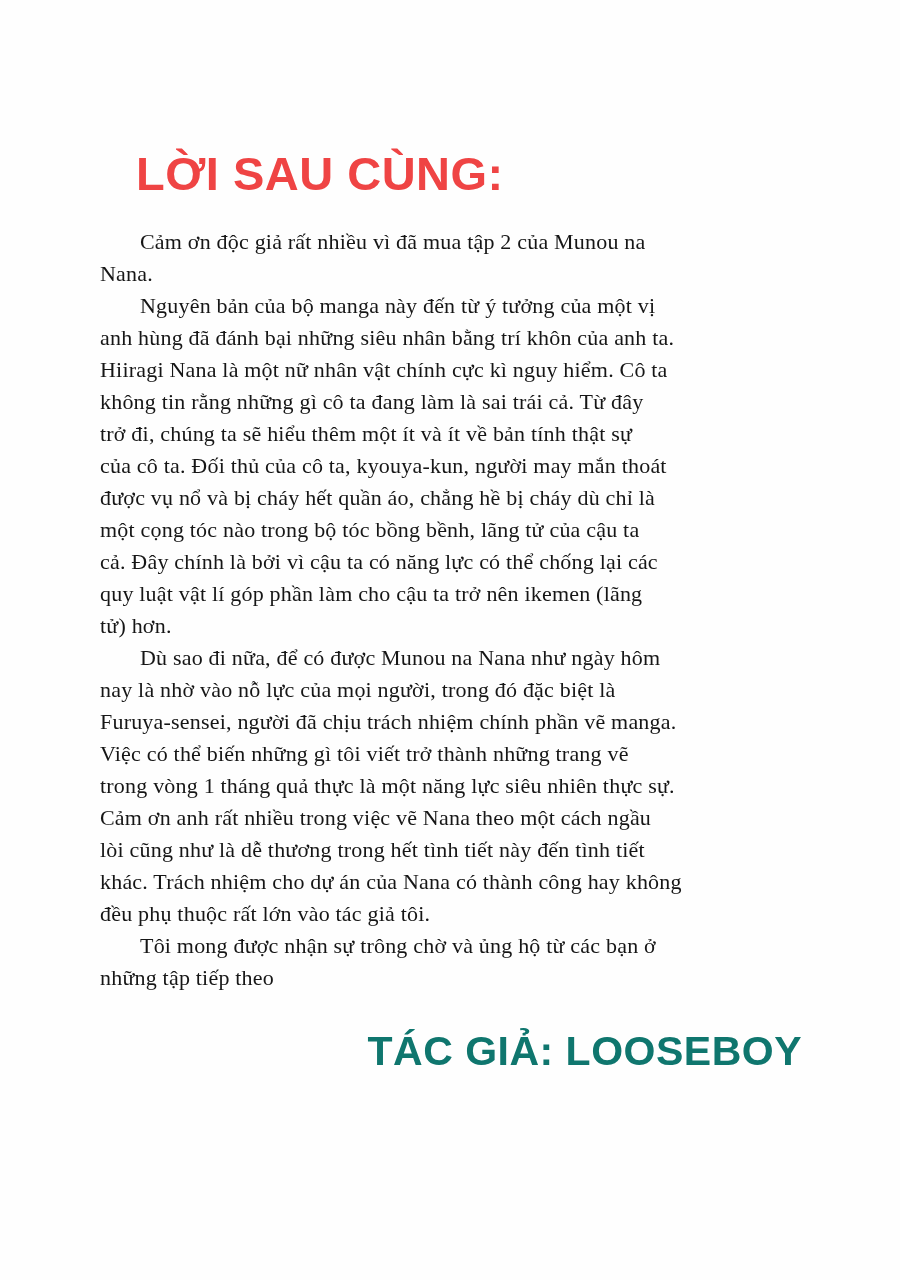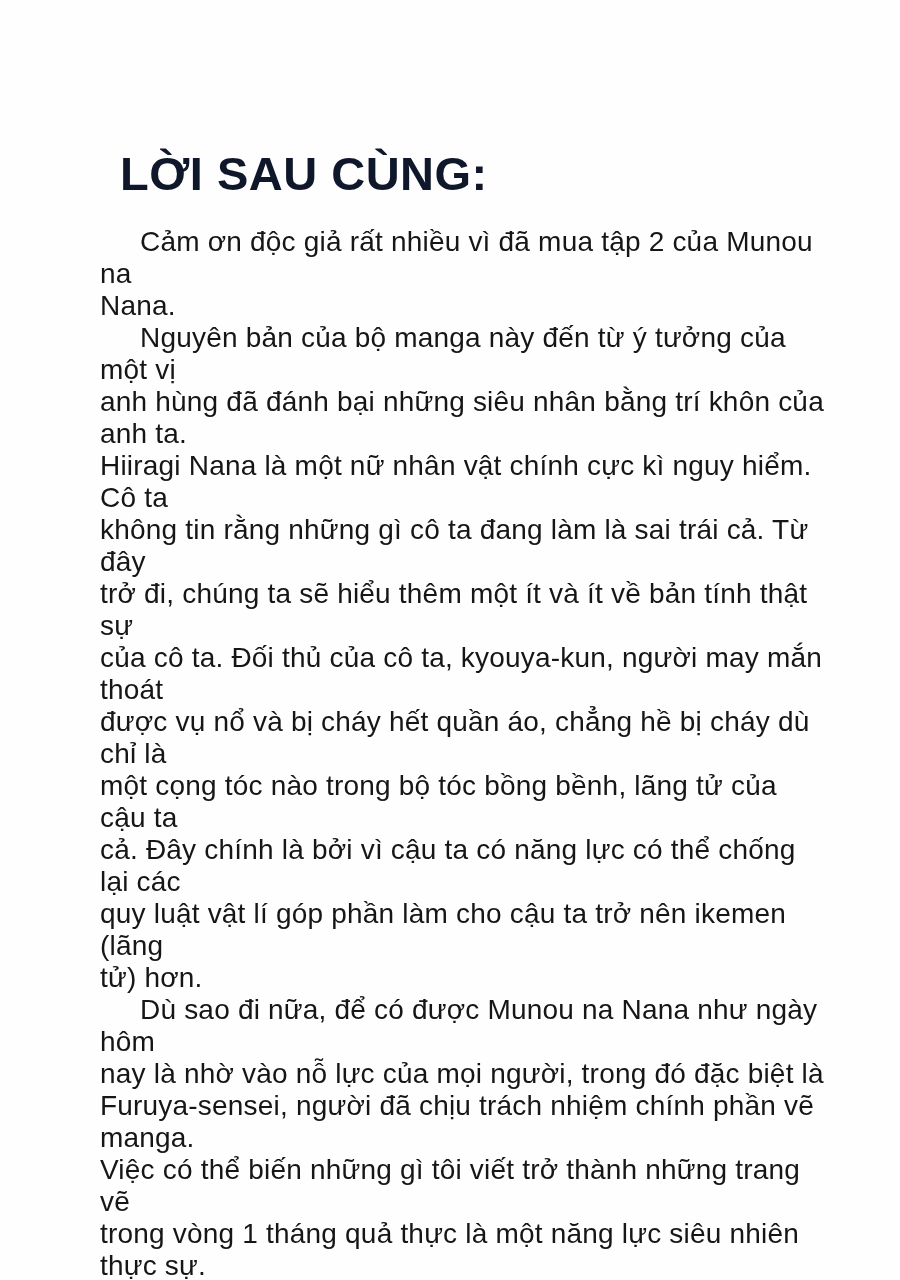--- a/index.html
+++ b/index.html
@@ -17,32 +17,32 @@
     overflow: hidden;
     box-sizing: border-box;
   }
   .content {
     position: absolute;
     top: 148px;
     left: 100px;
     width: 724px;
   }
   .title {
-    margin: 0 0 26px 20px;
+    margin: 0 0 26px 36px;
     font-family: "Liberation Sans", sans-serif;
     font-size: 47px;
     font-weight: 700;
     letter-spacing: 0.5px;
     line-height: 1.1;
-    color: #0f172a;
+    color: #ef4444;
   }
   .body-text p {
     margin: 0;
-    font-family: Liberation Sans, sans-serif;
-    font-size: 28px;
+    font-family: Liberation Serif, serif;
+    font-size: 22px;
     line-height: 32px;
     letter-spacing: 0.2px;
     white-space: pre-line;   
     text-indent: 40px;       
     color: #161616;
   }
   .signature {
     margin-top: 34px;
     padding-right: 22px;
     text-align: right;
@@ -77,18 +77,20 @@
 tử) hơn.</p>
       <p>Dù sao đi nữa, để có được Munou na Nana như ngày hôm
 nay là nhờ vào nỗ lực của mọi người, trong đó đặc biệt là
 Furuya-sensei, người đã chịu trách nhiệm chính phần vẽ manga.
 Việc có thể biến những gì tôi viết trở thành những trang vẽ
 trong vòng 1 tháng quả thực là một năng lực siêu nhiên thực sự.
 Cảm ơn anh rất nhiều trong việc vẽ Nana theo một cách ngầu
 lòi cũng như là dễ thương trong hết tình tiết này đến tình tiết
 khác. Trách nhiệm cho dự án của Nana có thành công hay không
 đều phụ thuộc rất lớn vào tác giả tôi.</p>
+      <p>Tôi mong được nhận sự trông chờ và ủng hộ từ các bạn ở
+những tập tiếp theo</p>
     </div>
 
     <div class="signature">TÁC GIẢ: LOOSEBOY</div>
 
   </div>
 </div>
 
 </body></html>

